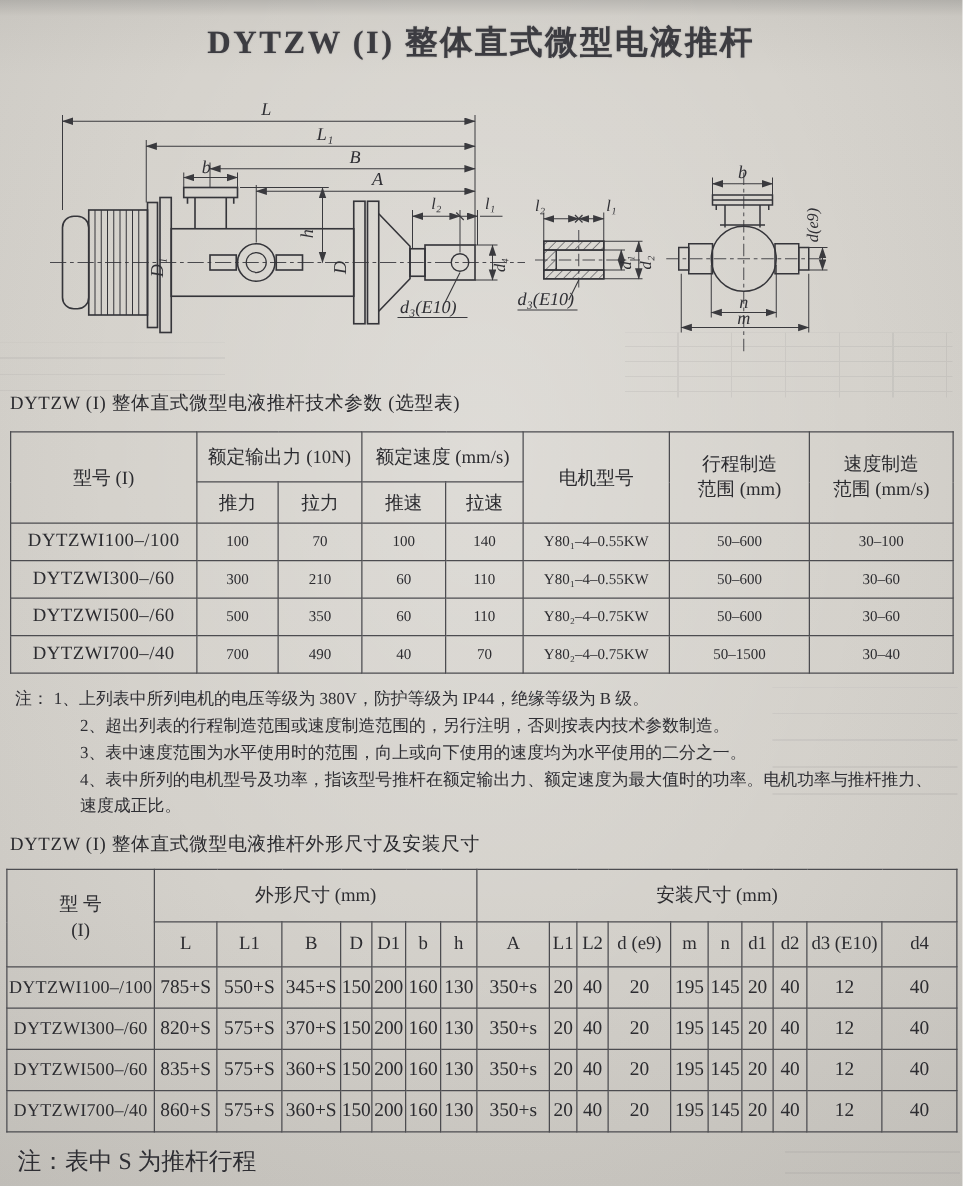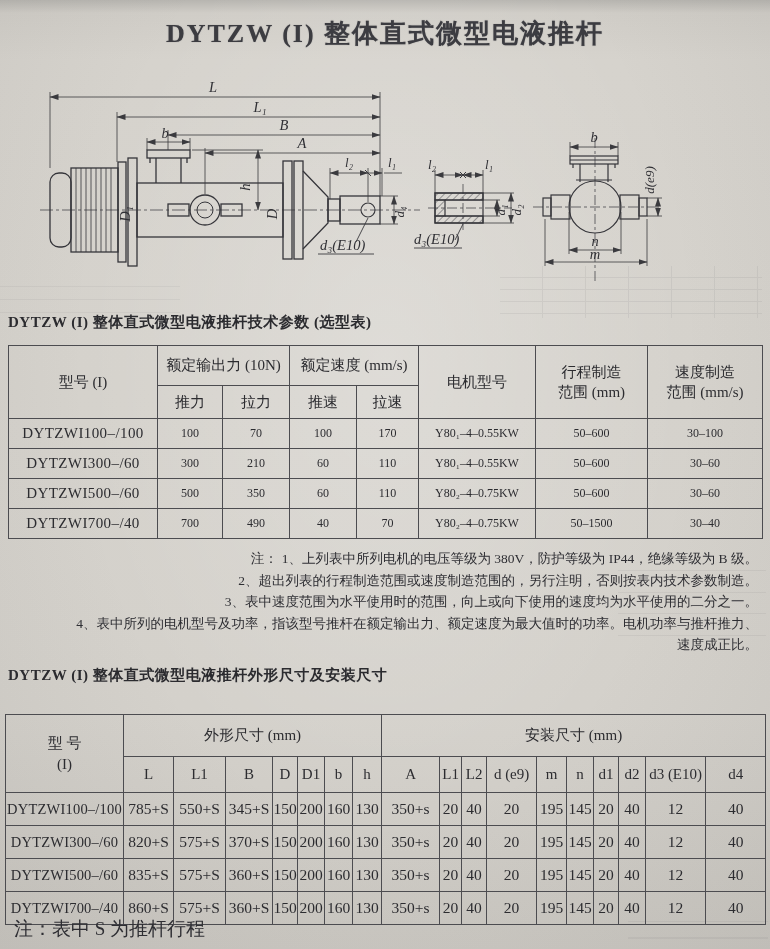--- a/index.html
+++ b/index.html
@@ -3,36 +3,36 @@
 <meta charset="utf-8">
 <style>
   html,body{margin:0;padding:0;}
   body{width:770px;height:949px;position:relative;overflow:hidden;
        font-family:"Liberation Serif","DejaVu Serif",serif;
        background:linear-gradient(180deg,#b7b5b0 0px,#d0cdc7 13px,#d6d3cd 60px,#d4d1cb 75%,#cac7c1 100%);}
   .abs{position:absolute;}
   .vignette{inset:0;background:radial-gradient(ellipse at 50% 38%,rgba(255,255,255,.22) 0%,rgba(255,255,255,0) 55%,rgba(60,60,58,.07) 100%);pointer-events:none;}
   .title{top:16px;left:0;width:770px;text-align:center;font-size:26px;font-weight:700;
          letter-spacing:2px;color:#3c3c41;text-shadow:0 0 1px rgba(60,60,65,.5);}
-  .caption{font-size:15px;font-weight:700;color:#2b2b2f;letter-spacing:.5px;}
+  .caption{font-size:15px;font-weight:400;color:#2b2b2f;letter-spacing:.5px;}
   table{border-collapse:collapse;table-layout:fixed;color:#2c2c30;}
   td{border:1.4px solid #4c4c50;text-align:center;vertical-align:middle;padding:0;overflow:hidden;}
   .t1{left:8px;top:345px;width:754px;}
   .t1 td{font-size:12px;}
   .t1 .h1 td,.t1 .h2 td{font-size:15px;}
   .t1 .h1{height:40px;} .t1 .h2{height:33px;} .t1 .dr{height:30px;}
   .t1 .model{font-size:15px;letter-spacing:.4px;}
-  .t2{left:5px;top:695px;width:760px;margin-top:19px;}
+  .t2{left:5px;top:695px;width:760px;}
   .t2 td{font-size:15.5px;}
   .t2 .h1{height:42px;} .t2 .h2{height:36px;} .t2 .dr{height:33px;}
   .t2 .h1 td,.t2 .h2 td{font-size:15px;}
   .t2 .model{font-size:14.5px;letter-spacing:.2px;}
   .grp2{line-height:1.35;}
   .notes{left:12px;top:548px;width:746px;font-size:13.5px;line-height:21.5px;color:#2e2e33;}
-  .note-line{margin-left:52px;text-align:right;}
+  .note-line{margin-left:52px;}
   .note-line.first{margin-left:0;}
   .note-label{margin-right:4px;}
   .note2{left:14px;top:916px;font-size:19px;color:#2e2e33;}
   .ghost{pointer-events:none;filter:blur(.6px);}
   .g1{left:500px;top:266px;width:262px;height:52px;opacity:.10;
       background:repeating-linear-gradient(180deg,transparent 0 11px,#6a6a70 11px 12px),
                  repeating-linear-gradient(90deg,transparent 0 42px,#6a6a70 42px 43px);}
   .g2{left:0px;top:274px;width:180px;height:42px;opacity:.08;
       background:repeating-linear-gradient(180deg,transparent 0 12px,#6a6a70 12px 13px);}
   .g3{left:618px;top:550px;width:148px;height:104px;opacity:.08;
@@ -210,21 +210,21 @@
     <td>推力</td>
     <td>拉力</td>
     <td>推速</td>
     <td>拉速</td>
   </tr>
   <tr class="dr">
     <td class="model">DYTZWI100–/100</td>
     <td>100</td>
     <td>70</td>
     <td>100</td>
-    <td>170</td>
+    <td>140</td>
     <td>Y80₁–4–0.55KW</td>
     <td>50–600</td>
     <td>30–100</td>
   </tr>
   <tr class="dr">
     <td class="model">DYTZWI300–/60</td>
     <td>300</td>
     <td>210</td>
     <td>60</td>
     <td>110</td>

